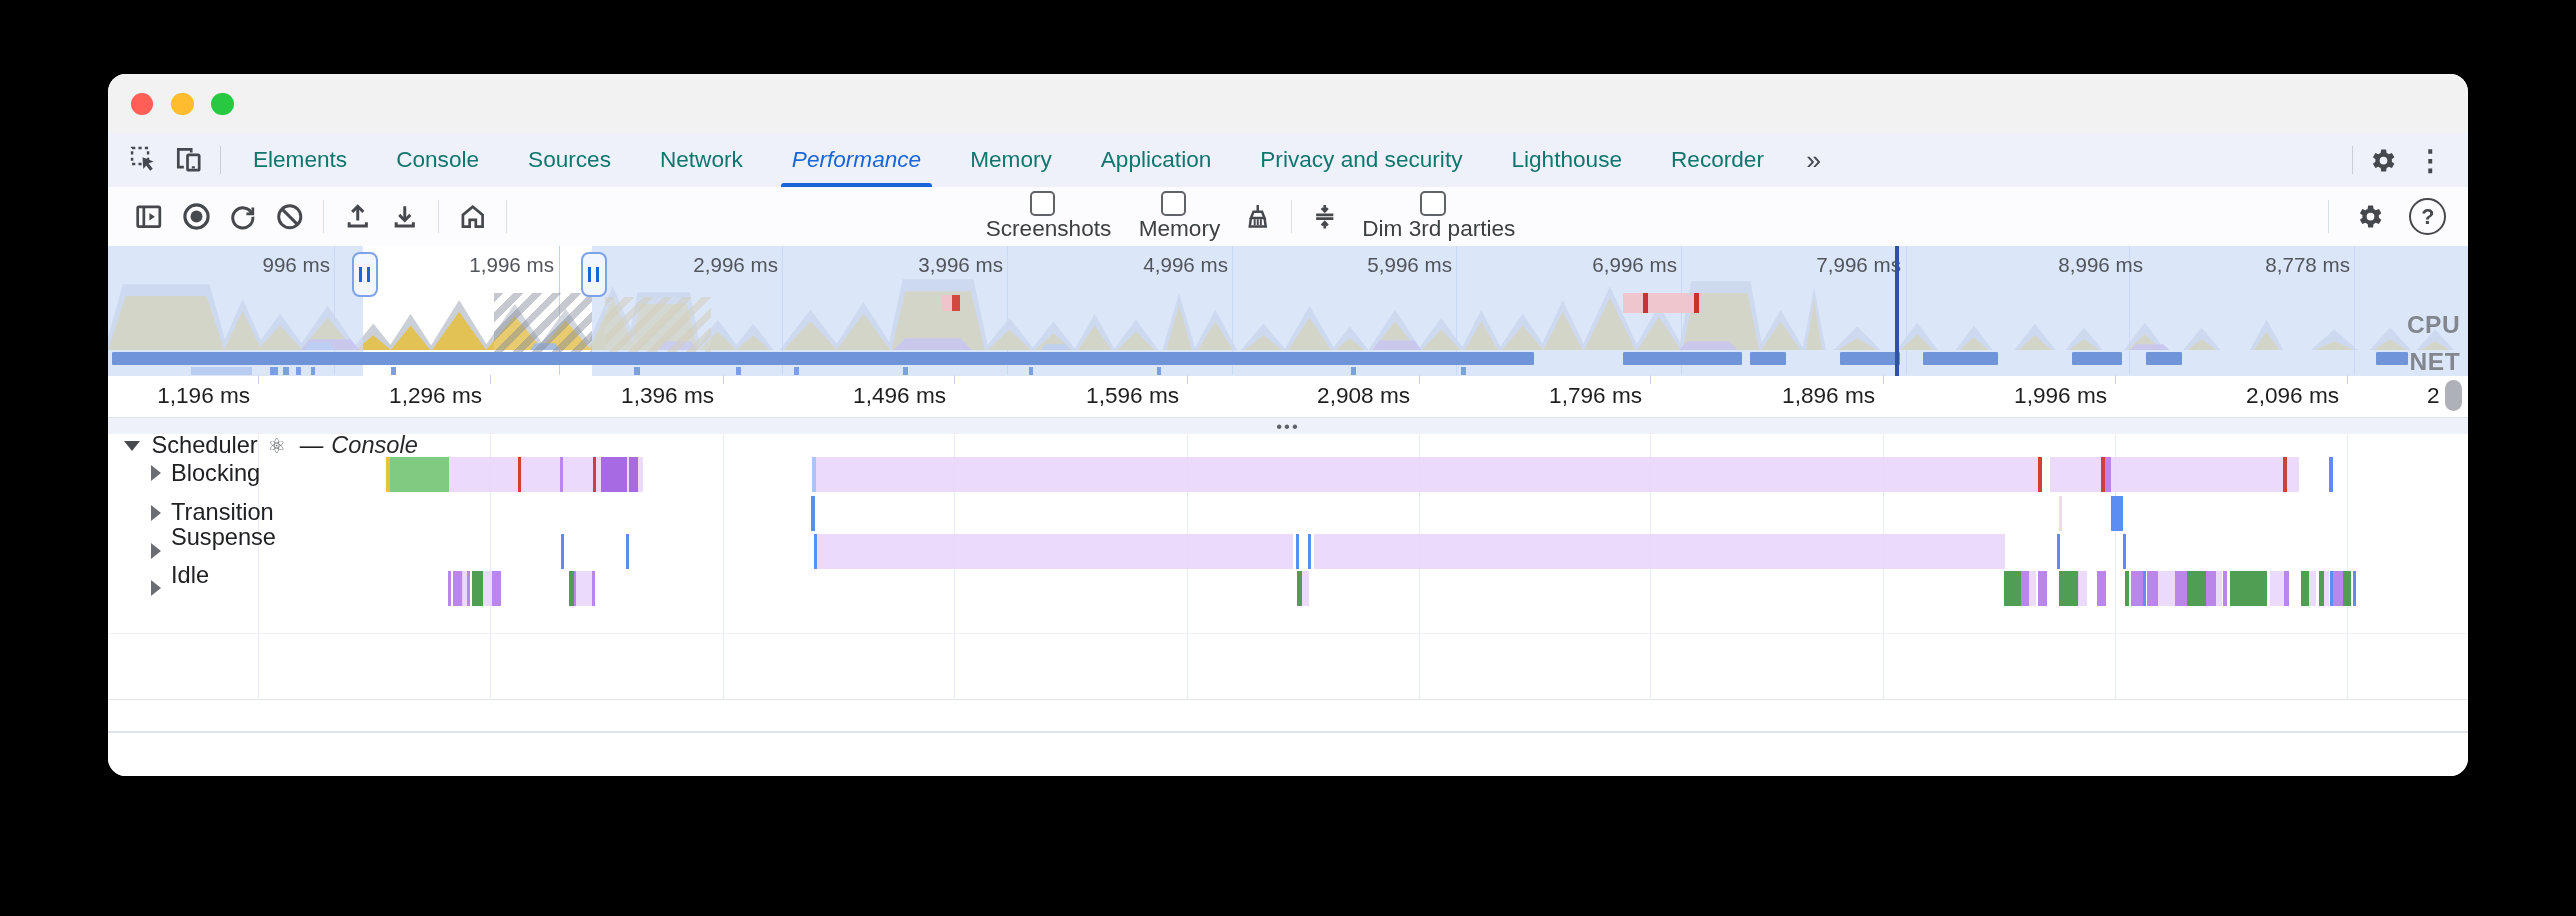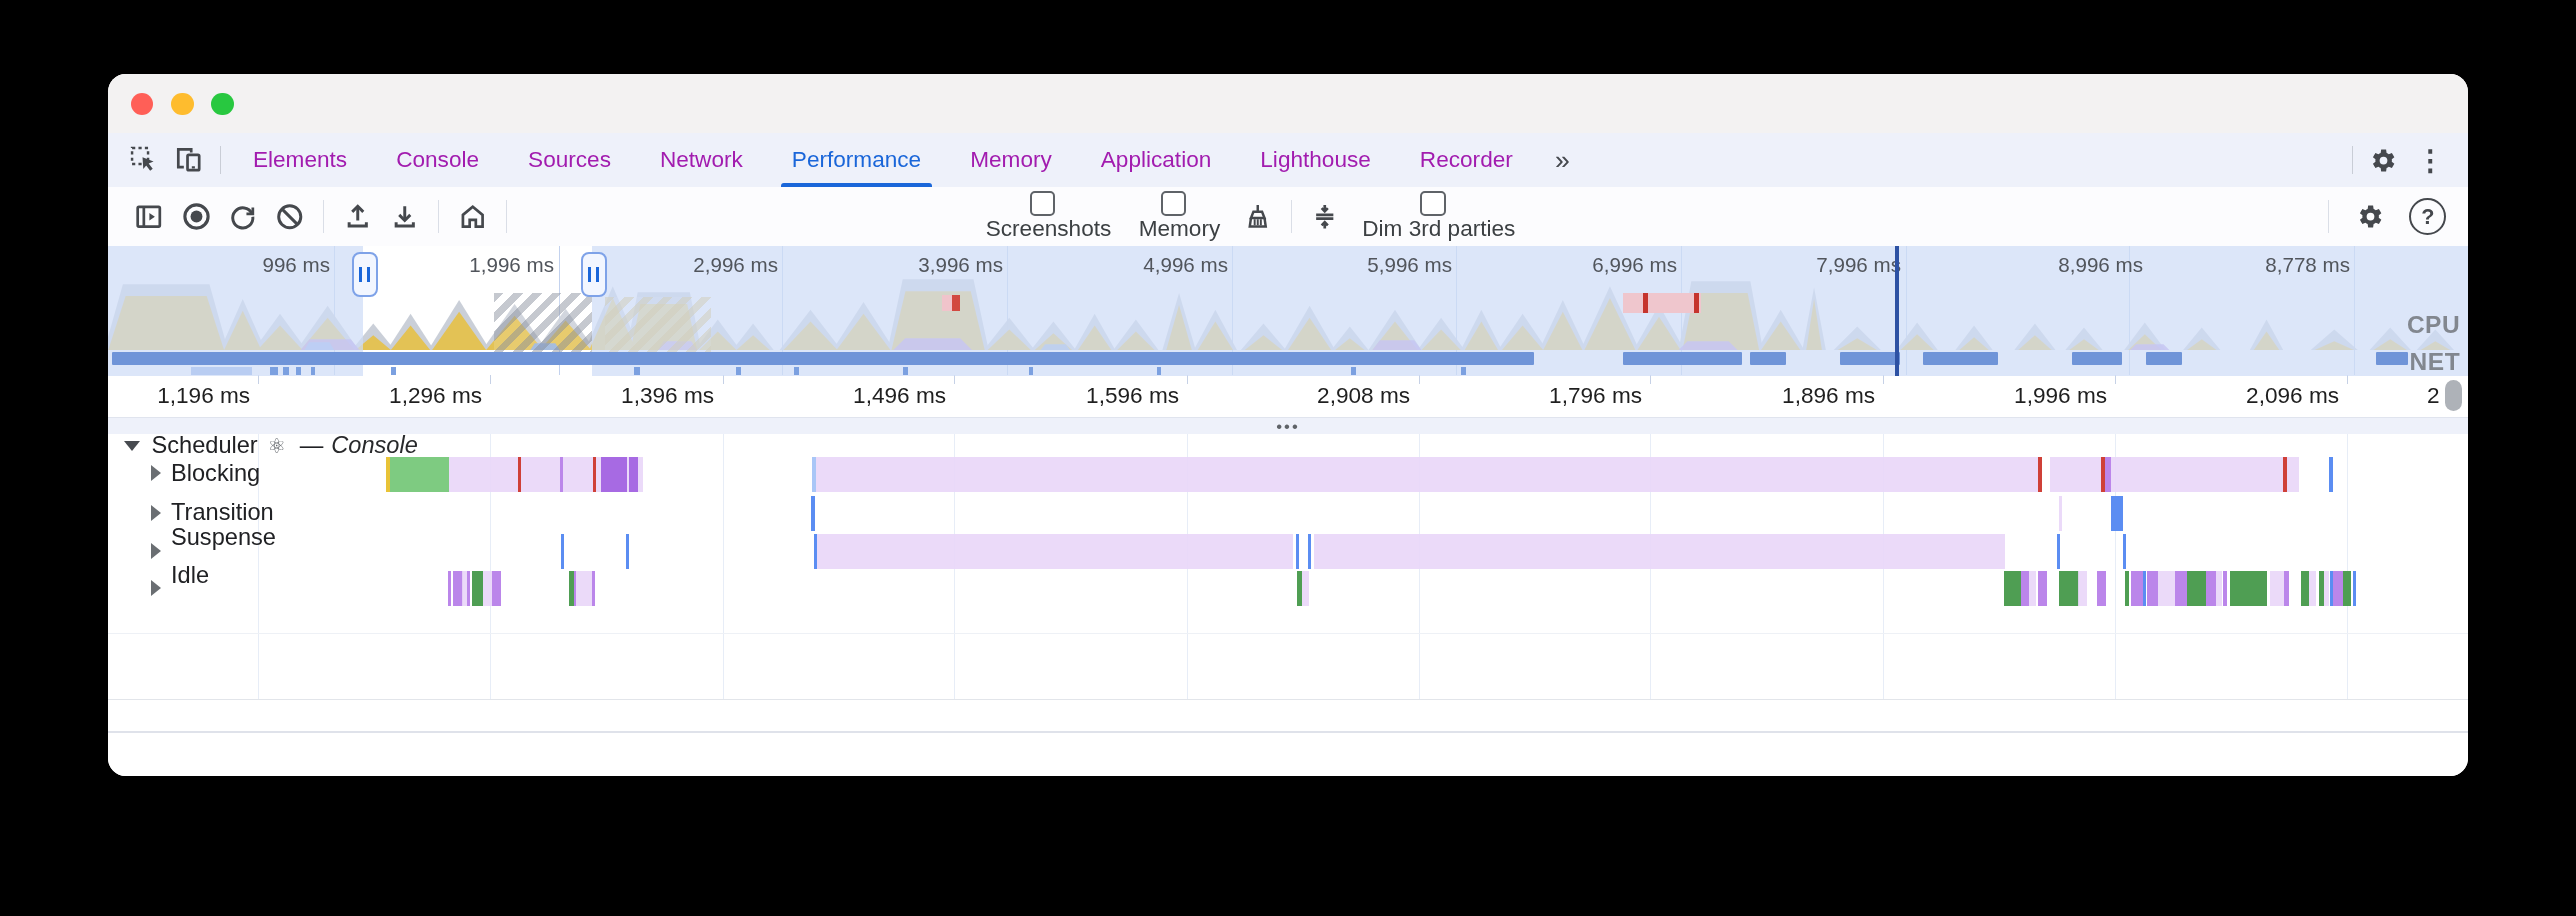--- a/index.html
+++ b/index.html
@@ -8,22 +8,22 @@
     border-radius:17.7px;box-shadow:0 29.5px 79px rgba(0,0,0,.6);overflow:hidden;}
   
   .titlebar{position:absolute;left:0;top:0;width:100%;height:59px;background:#f3f2f2;}
   .tl{position:absolute;top:18.7px;width:22.6px;height:22.6px;border-radius:50%;}
   
   .tabbar{position:absolute;left:0;top:59px;width:100%;height:54px;background:#eef1fa;
     border-bottom:1px solid #d8dce6;display:flex;align-items:center;}
   .tabbar .icnbtn{width:45px;height:41px;display:flex;align-items:center;justify-content:center;color:#45484d;}
   .vdiv{width:1px;height:27.5px;background:#c9cdd6;margin:0 7.9px;}
   .tabs{display:flex;align-items:stretch;height:100%;}
-  .tab{position:relative;display:flex;align-items:center;padding:0 24.5px;font-size:22.6px;color:#a21caf;cursor:default;white-space:nowrap;}
-  .tab.sel{color:#1a66d9;}
+  .tab{position:relative;display:flex;align-items:center;padding:0 24.5px;font-size:22.6px;color:#0f766e;cursor:default;white-space:nowrap;}
+  .tab.sel{color:#1a66d9;font-style:italic;}
   .tab.sel .tabu{position:absolute;left:13.7px;right:13.7px;bottom:0;height:3.9px;background:#1a66d9;border-radius:2.9px 2.9px 0 0;}
   .tab.more{font-size:26.5px;color:#45484d;padding:0 17.7px;}
   .tabbar-right{margin-left:auto;display:flex;align-items:center;padding-right:13.7px;}
   .kebab{font-size:28.5px;color:#45484d;font-weight:bold;padding:0 9.8px;}
   
   .toolbar{position:absolute;left:0;top:113px;width:100%;height:59px;background:#fcfcfe;border-bottom:1px solid #e9ebf2;}
   .tb-left{position:absolute;left:17.7px;top:0;height:59px;display:flex;align-items:center;}
   .tb-mid{position:absolute;left:864px;top:0;height:59px;display:flex;align-items:center;}
   .tb-right{position:absolute;right:21.6px;top:0;height:59px;display:flex;align-items:center;}
   .tbtn{width:47px;height:43px;display:flex;align-items:center;justify-content:center;color:#45484d;}
@@ -103,20 +103,21 @@
     </div>
     <div class="vdiv"></div>
     <div class="tabs" id="tabs">
         <div class="tab">Elements</div>
         <div class="tab">Console</div>
         <div class="tab">Sources</div>
         <div class="tab">Network</div>
         <div class="tab sel">Performance<div class="tabu"></div></div>
         <div class="tab">Memory</div>
         <div class="tab">Application</div>
+        <div class="tab">Privacy and security</div>
         <div class="tab">Lighthouse</div>
         <div class="tab">Recorder</div>
       </div>
     <div class="tab more">»</div>
     <div class="tabbar-right">
       <div class="vdiv"></div>
       <div class="icnbtn">
         <svg width="31" height="31" viewBox="0 0 24 24" fill="#45484d">
           <path d="M19.4 13c0-.3.1-.6.1-1s0-.7-.1-1l2-1.6-1.9-3.3-2.4 1a7 7 0 0 0-1.7-1L15 3.5h-3.8l-.4 2.6c-.6.2-1.2.6-1.7 1l-2.4-1-1.9 3.3 2 1.6c0 .3-.1.6-.1 1s0 .7.1 1l-2 1.6 1.9 3.3 2.4-1c.5.4 1.1.8 1.7 1l.4 2.6H15l.4-2.6c.6-.2 1.2-.6 1.7-1l2.4 1 1.9-3.3-2-1.6zM13 15a3 3 0 1 1 0-6 3 3 0 0 1 0 6z" transform="translate(-1)"></path>
         </svg>

